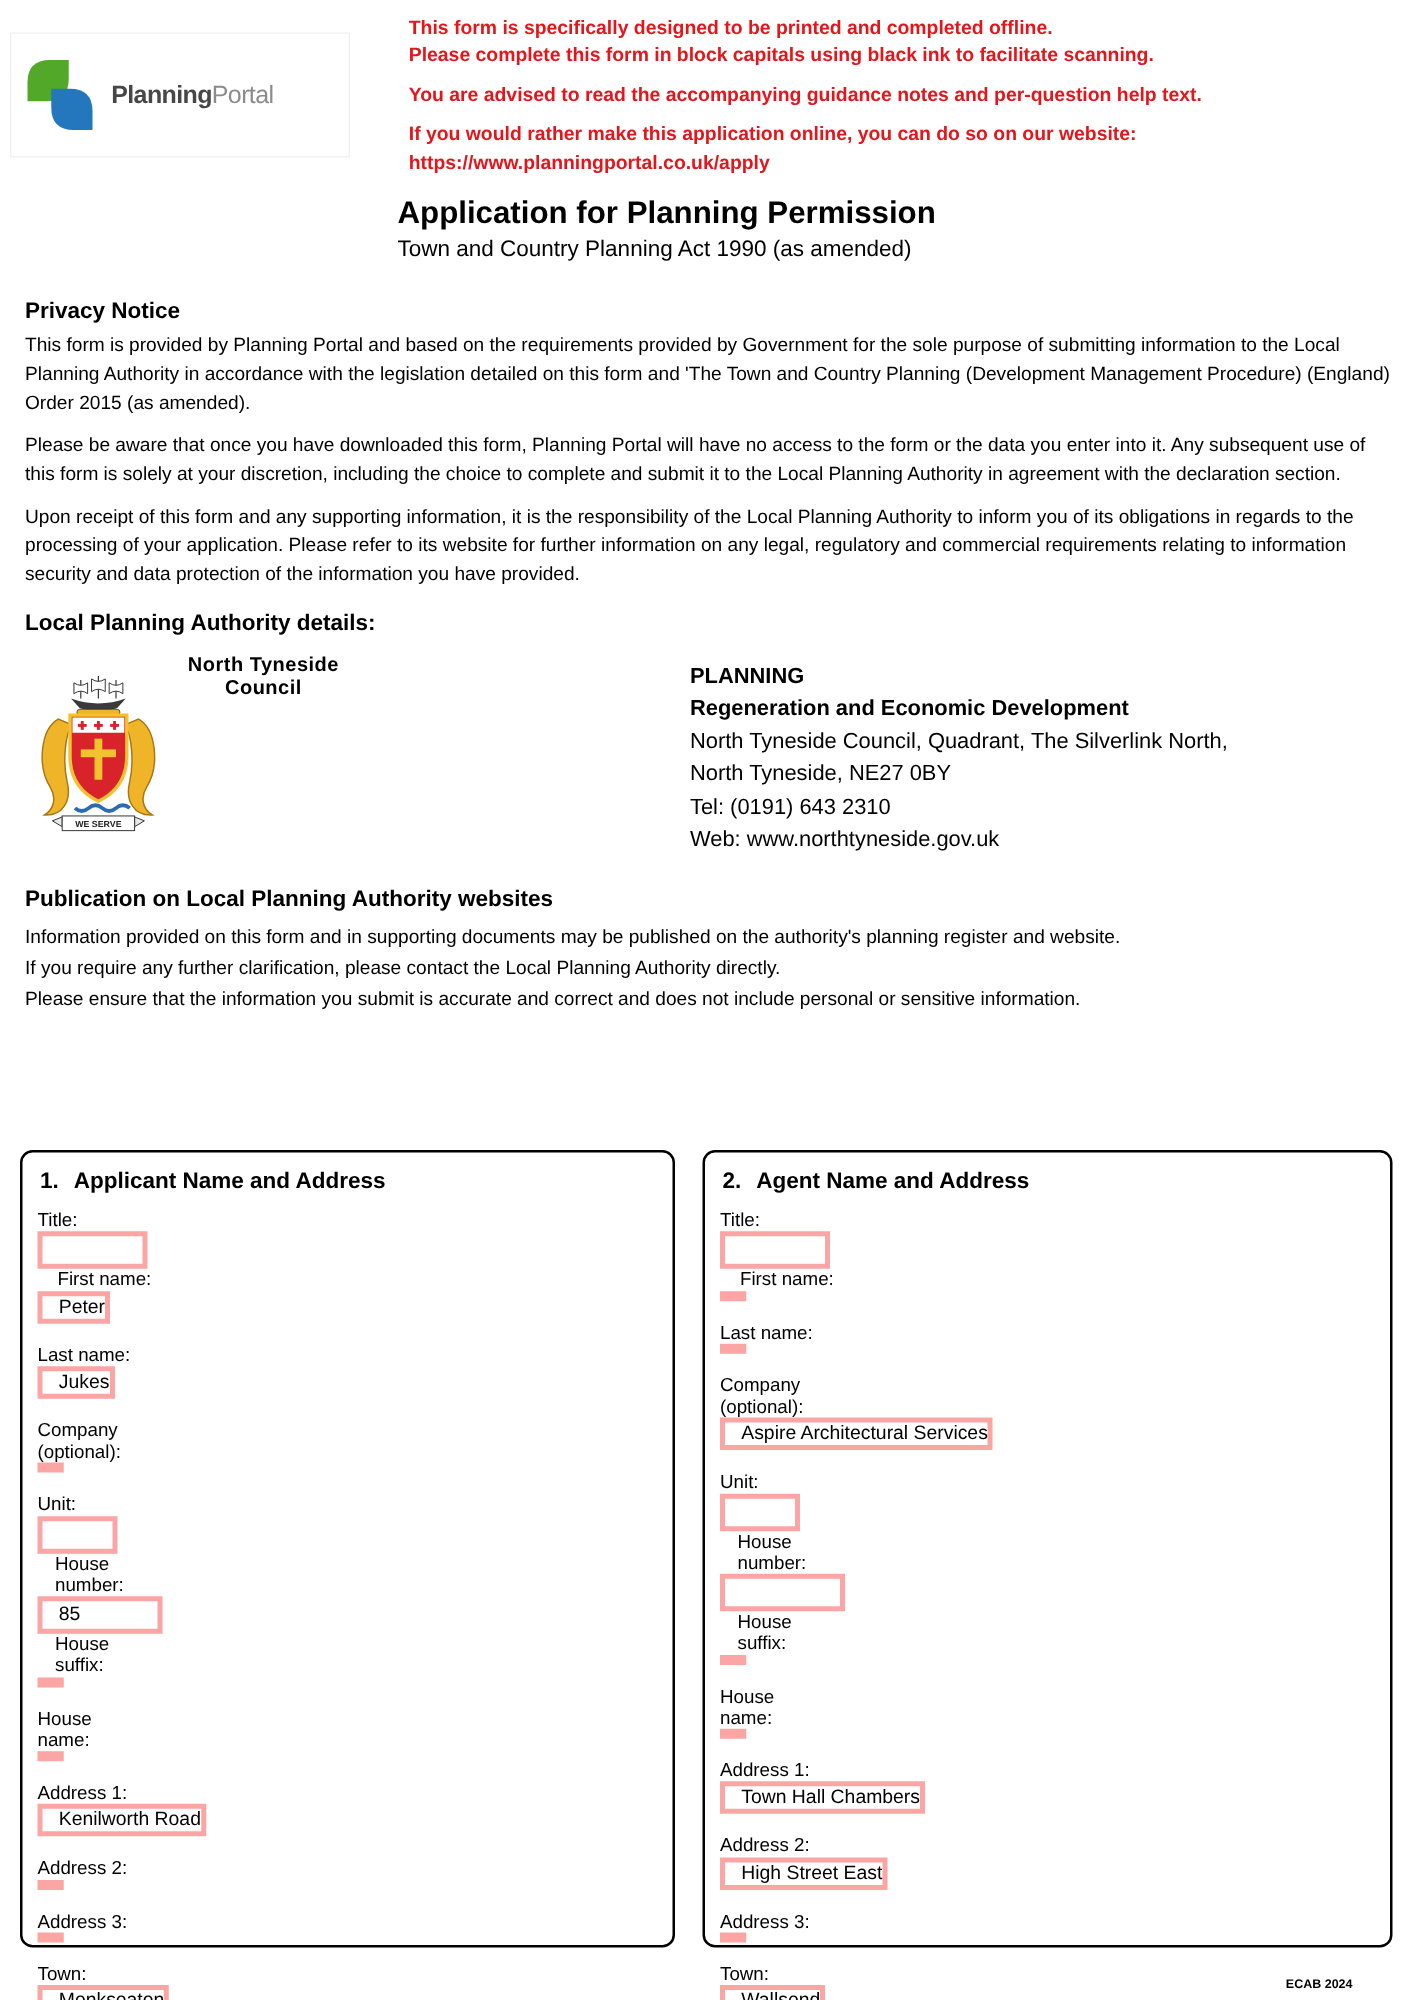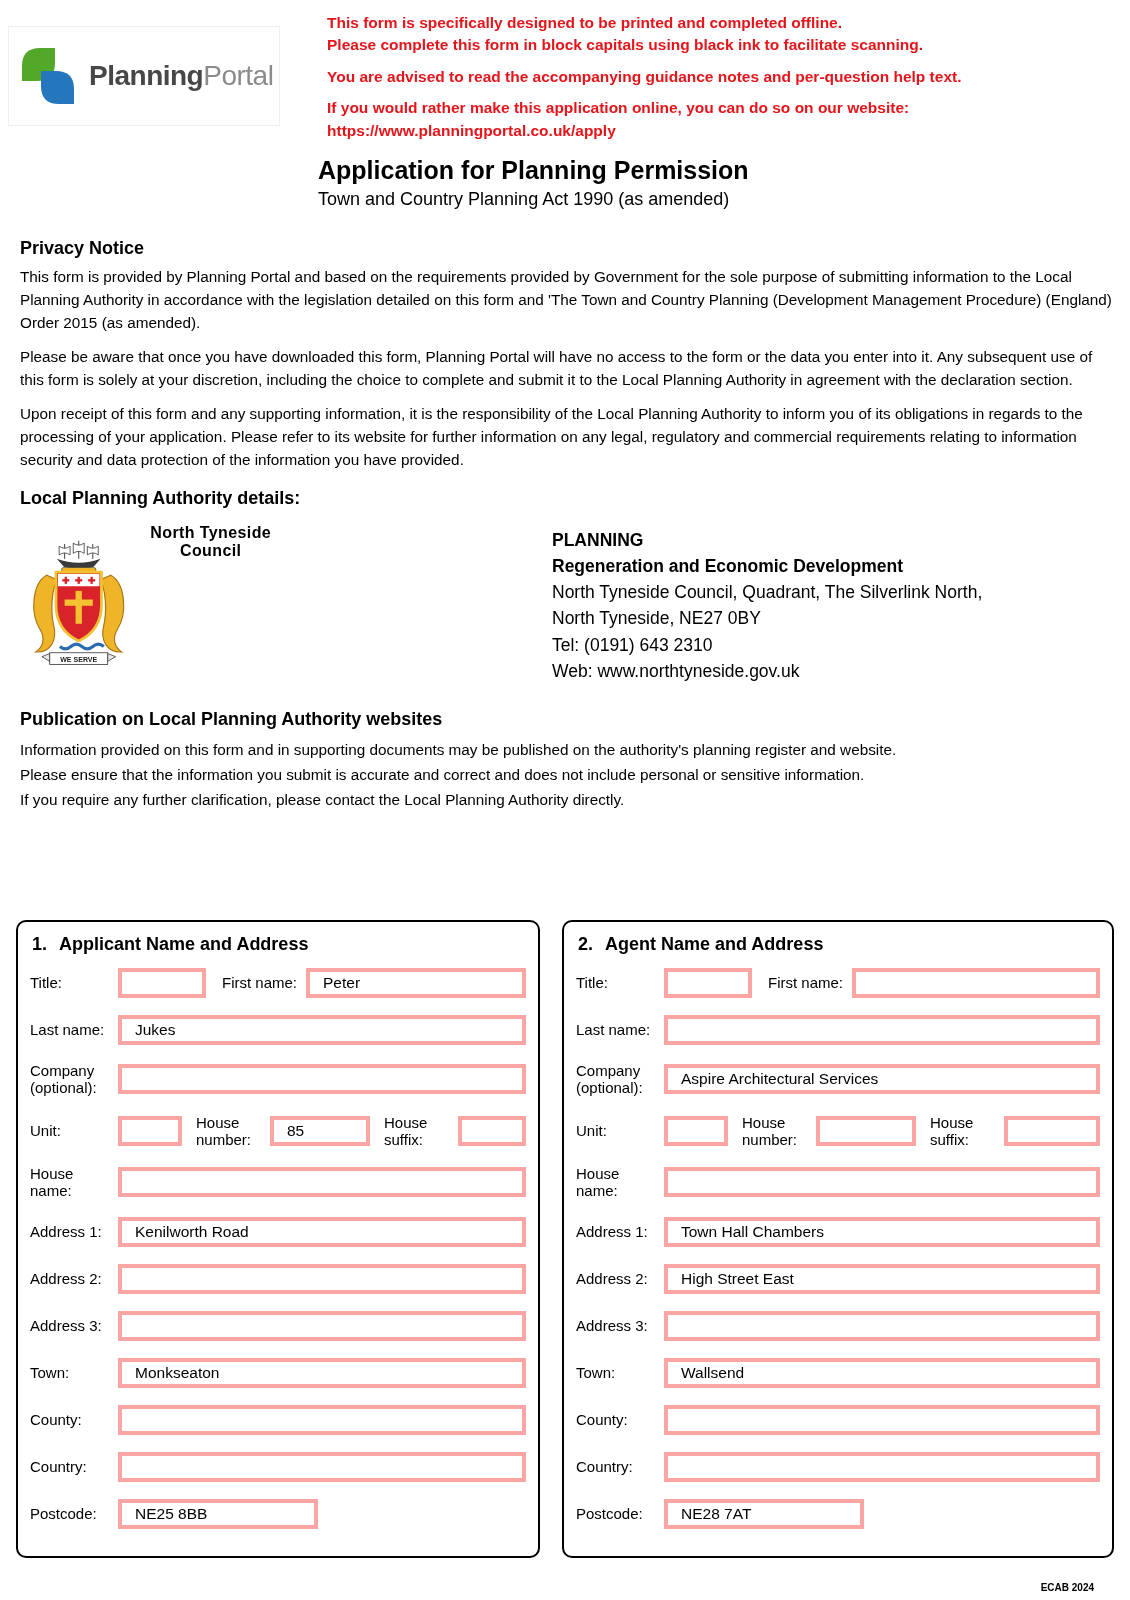--- a/index.html
+++ b/index.html
@@ -10,21 +10,21 @@
     font-family:"Liberation Sans","DejaVu Sans",sans-serif;
     overflow:hidden;
   }
 
   
   .logo-area {
     position:absolute; left:8px; top:26px; width:272px; height:100px;
     display:flex; align-items:center; gap:12px; padding-left:10px;
     border:1px solid #efefef; background:#fff;
   }
-  .logo-text { font-size:28px; letter-spacing:-0.5px; white-space:nowrap; }
+  .logo-text { font-size:20px; letter-spacing:-0.5px; white-space:nowrap; }
   .logo-text .p1 { font-weight:700; color:#474747; }
   .logo-text .p2 { font-weight:400; color:#8b8b8b; }
 
   .red-block {
     position:absolute; left:327px; top:12px; width:790px;
     color:var(--notice-red,#e4151b); font-weight:700; font-size:15.5px; line-height:1.45;
   }
   .red-block p { margin:0; }
   .red-block p.g { margin-top:9px; }
 
@@ -50,35 +50,35 @@
   .panel {
     position:absolute; top:920px; height:638px;
     border:2.2px solid #000; border-radius:10px;
     padding:10px 12px 0 12px; background:#fff;
   }
   .panel-applicant { left:16px;  width:524px; }
   .panel-agent     { left:562px; width:552px; }
   .panel-h { font-size:18px; margin:2px 0 13px 2px; font-weight:700; display:flex; }
   .panel-h .num { margin-right:12px; }
 
-  .row { display:flex; align-items:center; margin-bottom:17px; }
+  .row { display:flex; align-items:flex-start; margin-bottom:17px;flex-direction:column; }
   .lbl { font-size:15px; width:88px; flex:none; line-height:1.15; }
   .lbl.mid { width:auto; margin:0 9px 0 16px; }
   .lbl.two { width:66px; margin:0 8px 0 14px; }
   .input {
     border:4px solid #fca5a5; height:30px; flex:1; min-width:0;
     display:flex; align-items:center; padding-left:13px;
     font-size:15.5px; background:#fff;
   }
   .input.w88  { flex:none; width:88px; }
   .input.w64  { flex:none; width:64px; }
   .input.w100 { flex:none; width:100px; }
   .input.w200 { flex:none; width:200px; }
 
-  .footer-code { position:absolute; right:36px; bottom:7px; font-size:10px; font-weight:700; }
+  .footer-code { position:absolute; right:48px; bottom:7px; font-size:10px; font-weight:700; }
 </style>
 </head>
 <body>
 
 <div class="logo-area">
   <svg width="58" height="62" viewBox="0 0 58 62">
     <path d="M3 21 Q3 3 21 3 H36 V18 Q36 36 18 36 H3 Z" style="fill:var(--logo-green,#52a829)"></path>
     <path d="M22 26 H37 Q55 26 55 44 V59 H40 Q22 59 22 41 Z" style="fill:var(--logo-blue,#2577bd)"></path>
   </svg>
   <div class="logo-text"><span class="p1">Planning</span><span class="p2">Portal</span></div>
@@ -155,22 +155,22 @@
       <div class="b">Regeneration and Economic Development</div>
       <div>North Tyneside Council, Quadrant, The Silverlink North,</div>
       <div>North Tyneside, NE27 0BY</div>
       <div>Tel: (0191) 643 2310</div>
       <div>Web: www.northtyneside.gov.uk</div>
     </div>
   </div>
 
   <h2 class="section" style="margin-top:18px;">Publication on Local Planning Authority websites</h2>
   <div class="pub-line">Information provided on this form and in supporting documents may be published on the authority's planning register and website.</div>
+  <div class="pub-line">If you require any further clarification, please contact the Local Planning Authority directly.</div>
   <div class="pub-line">Please ensure that the information you submit is accurate and correct and does not include personal or sensitive information.</div>
-  <div class="pub-line">If you require any further clarification, please contact the Local Planning Authority directly.</div>
 </div>
 
 <section class="panel panel-applicant">
   <h2 class="panel-h">
     <span class="num">1.</span>
     <span>Applicant Name and Address</span>
   </h2>
 
   <div class="row">
     <span class="lbl">Title:</span>

